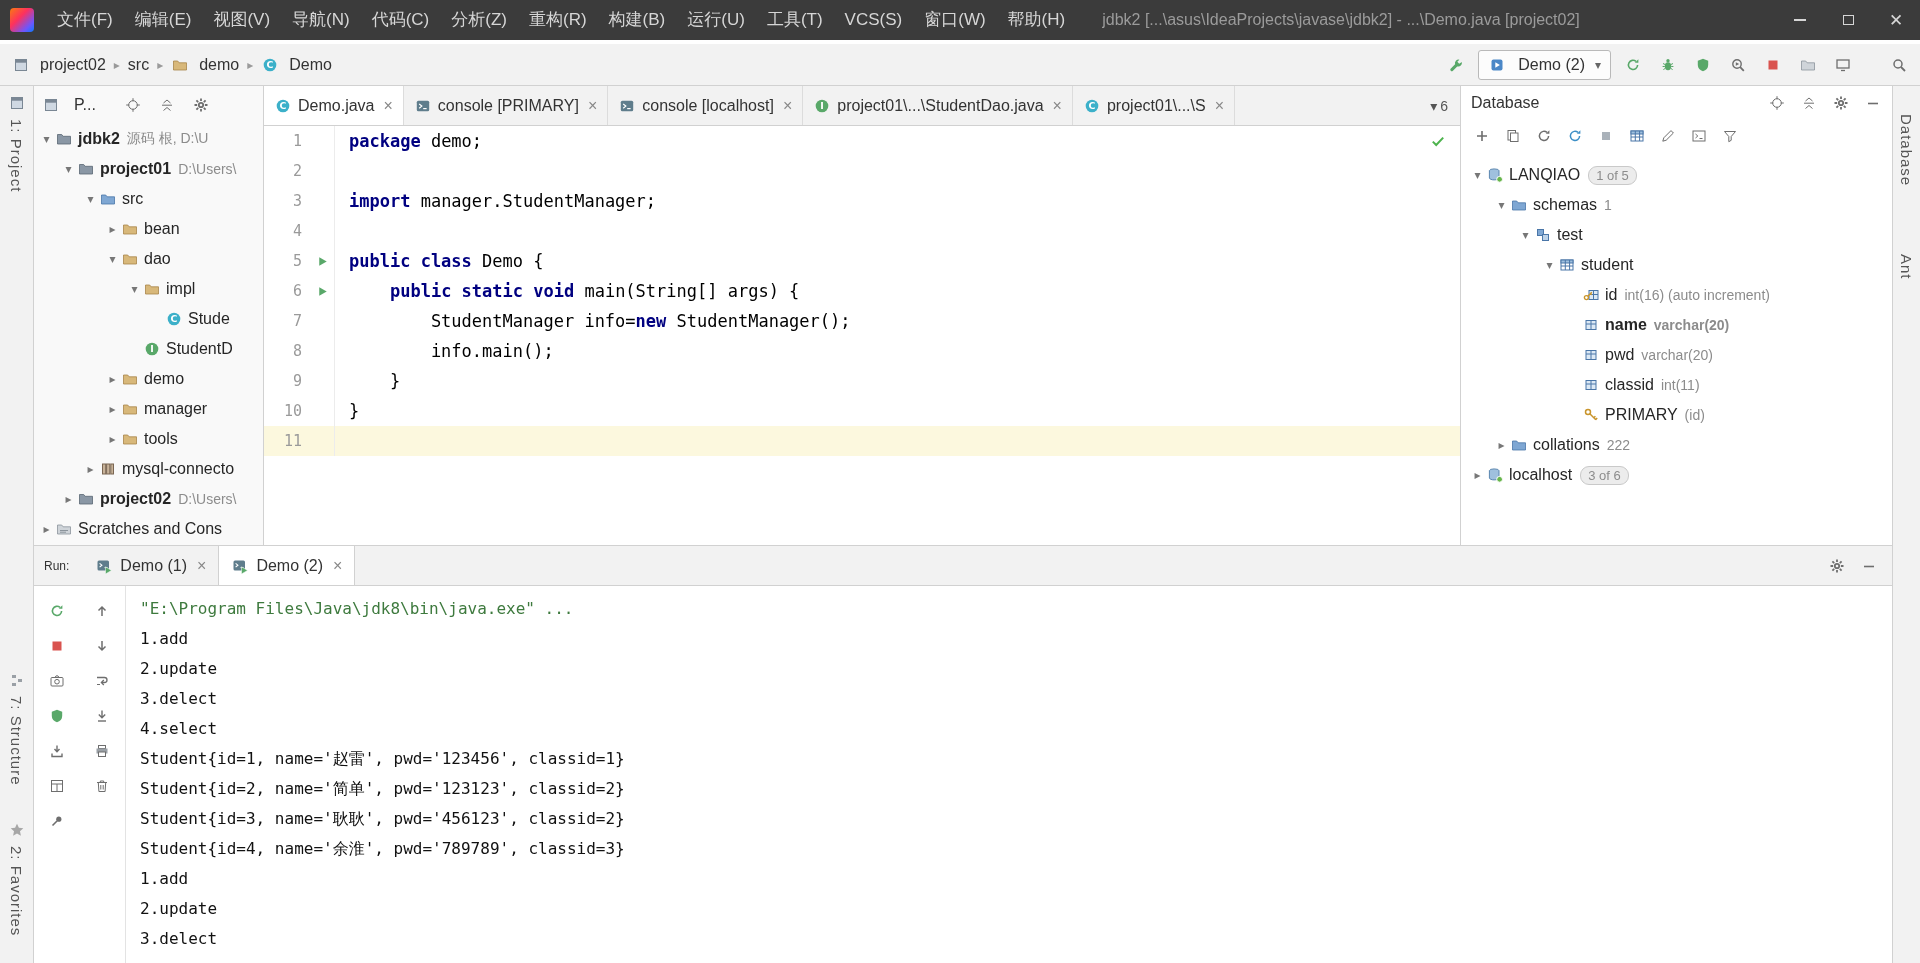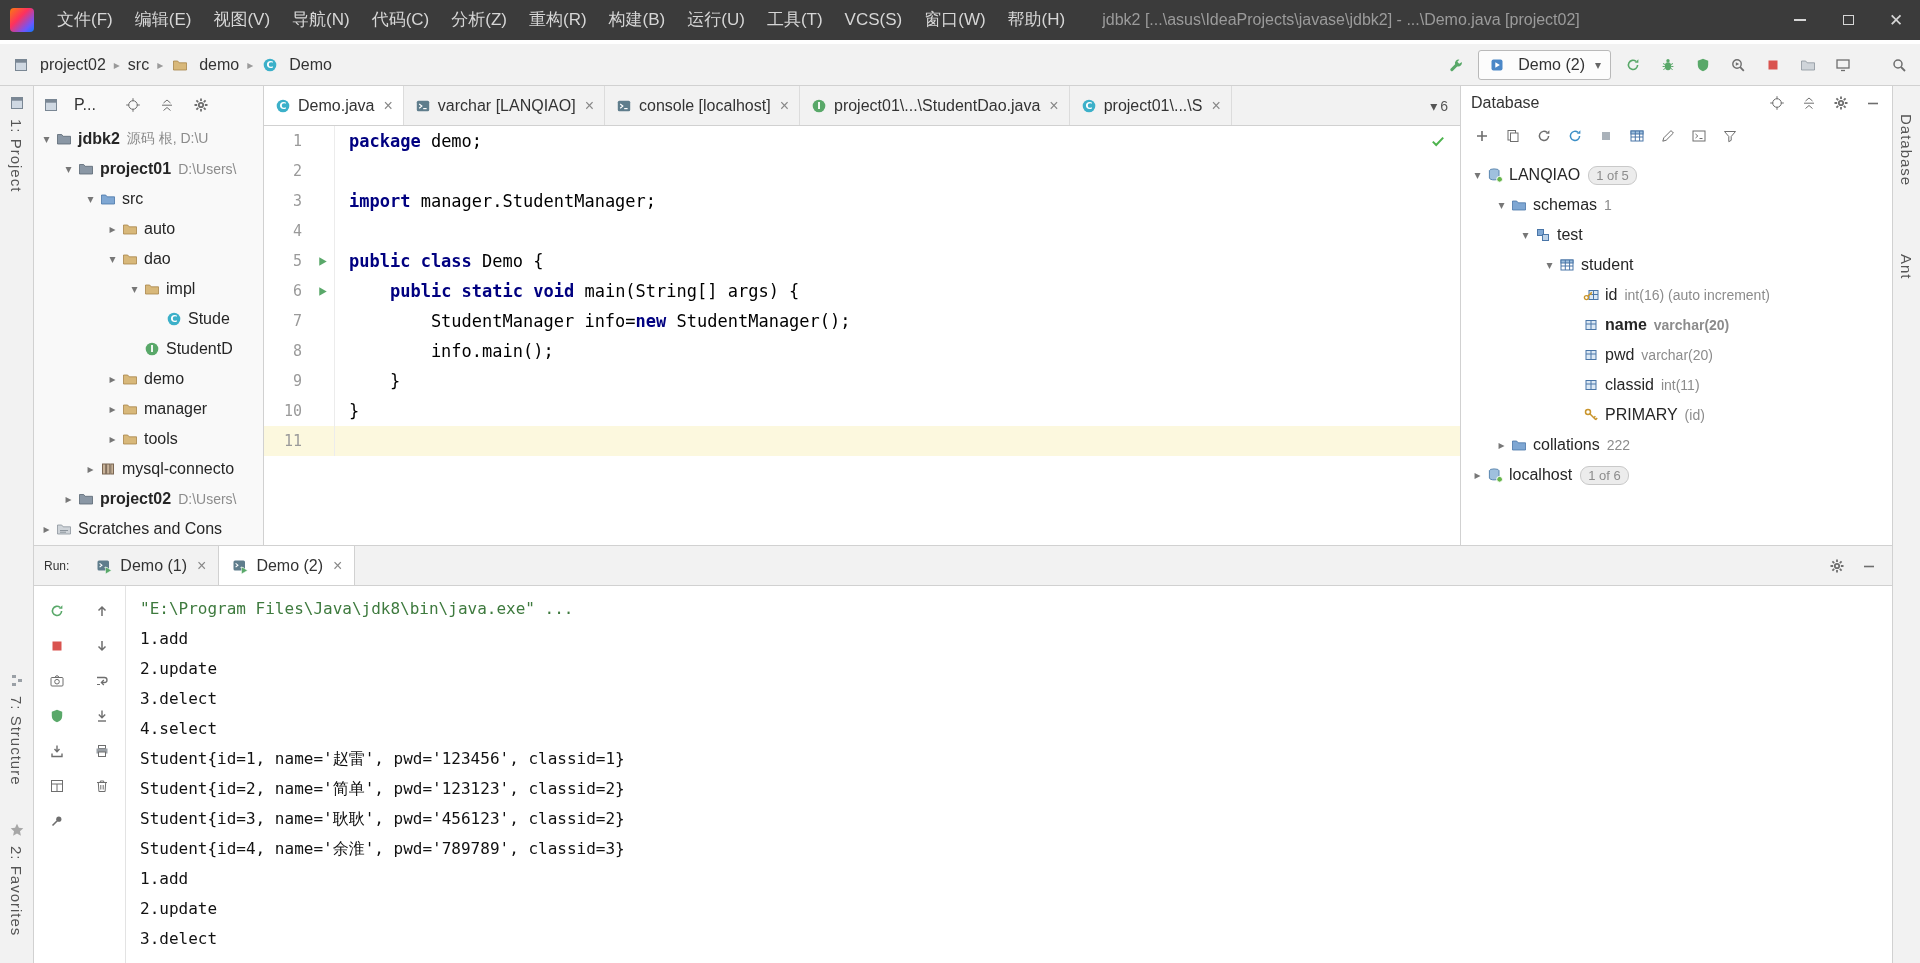--- a/index.html
+++ b/index.html
@@ -329,21 +329,21 @@
           </span>
           <span class="tlabel">src</span>
         </div>
         <div class="trow" style="padding-left: 70px;">
           <span class="chev">▸</span>
           <span class="ico">
             <svg viewBox="0 0 16 16">
               <path d="M1.5 13V4h4.2l1.4 1.8h7.4V13z" fill="#d8b87a" stroke="#a8854a" stroke-width="0.8"></path>
             </svg>
           </span>
-          <span class="tlabel">auto</span>
+          <span class="tlabel">bean</span>
         </div>
         <div class="trow" style="padding-left: 70px;">
           <span class="chev">▾</span>
           <span class="ico">
             <svg viewBox="0 0 16 16">
               <path d="M1.5 13V4h4.2l1.4 1.8h7.4V13z" fill="#d8b87a" stroke="#a8854a" stroke-width="0.8"></path>
             </svg>
           </span>
           <span class="tlabel">dao</span>
         </div>
@@ -453,21 +453,21 @@
             <span class="tab-close">×</span>
           </span>
           <span class="tab">
             <span class="ico">
               <svg viewBox="0 0 16 16">
                 <rect x="1.8" y="2.8" width="12.4" height="10.4" rx="1.5" fill="#5f7d8c"></rect>
                 <path d="M4.2 6l2.6 2.1-2.6 2.1" fill="none" stroke="#fff" stroke-width="1.2"></path>
                 <path d="M8.2 10.6h3.4" stroke="#fff" stroke-width="1.2"></path>
               </svg>
             </span>
-            <span>varchar [LANQIAO]</span>
+            <span>console [PRIMARY]</span>
             <span class="tab-close">×</span>
           </span>
           <span class="tab">
             <span class="ico">
               <svg viewBox="0 0 16 16">
                 <rect x="1.8" y="2.8" width="12.4" height="10.4" rx="1.5" fill="#5f7d8c"></rect>
                 <path d="M4.2 6l2.6 2.1-2.6 2.1" fill="none" stroke="#fff" stroke-width="1.2"></path>
                 <path d="M8.2 10.6h3.4" stroke="#fff" stroke-width="1.2"></path>
               </svg>
             </span>
@@ -784,21 +784,21 @@
         <div class="trow" style="padding-left: 8px;">
           <span class="chev">▸</span>
           <span class="ico">
             <svg viewBox="0 0 16 16">
               <ellipse cx="7.2" cy="3.8" rx="4.8" ry="1.9" fill="#9fc0de" stroke="#5b87b0"></ellipse>
               <path d="M2.4 3.8v7.2c0 1 2.1 1.9 4.8 1.9s4.8-.9 4.8-1.9V3.8" fill="#9fc0de" stroke="#5b87b0"></path>
               <circle cx="12.6" cy="12.3" r="2.9" fill="#67b54b" stroke="#fff"></circle>
             </svg>
           </span>
           <span class="tlabel">localhost</span>
-          <span class="badge">1 of 6</span>
+          <span class="badge">3 of 6</span>
         </div>
       </div>
   </div>
 
   <div class="run-panel">
     <div class="run-header">
       <span class="run-label">Run:</span>
       <div class="runtabs" id="runtabs">
           <span class="rtab">
             <span class="ico">

